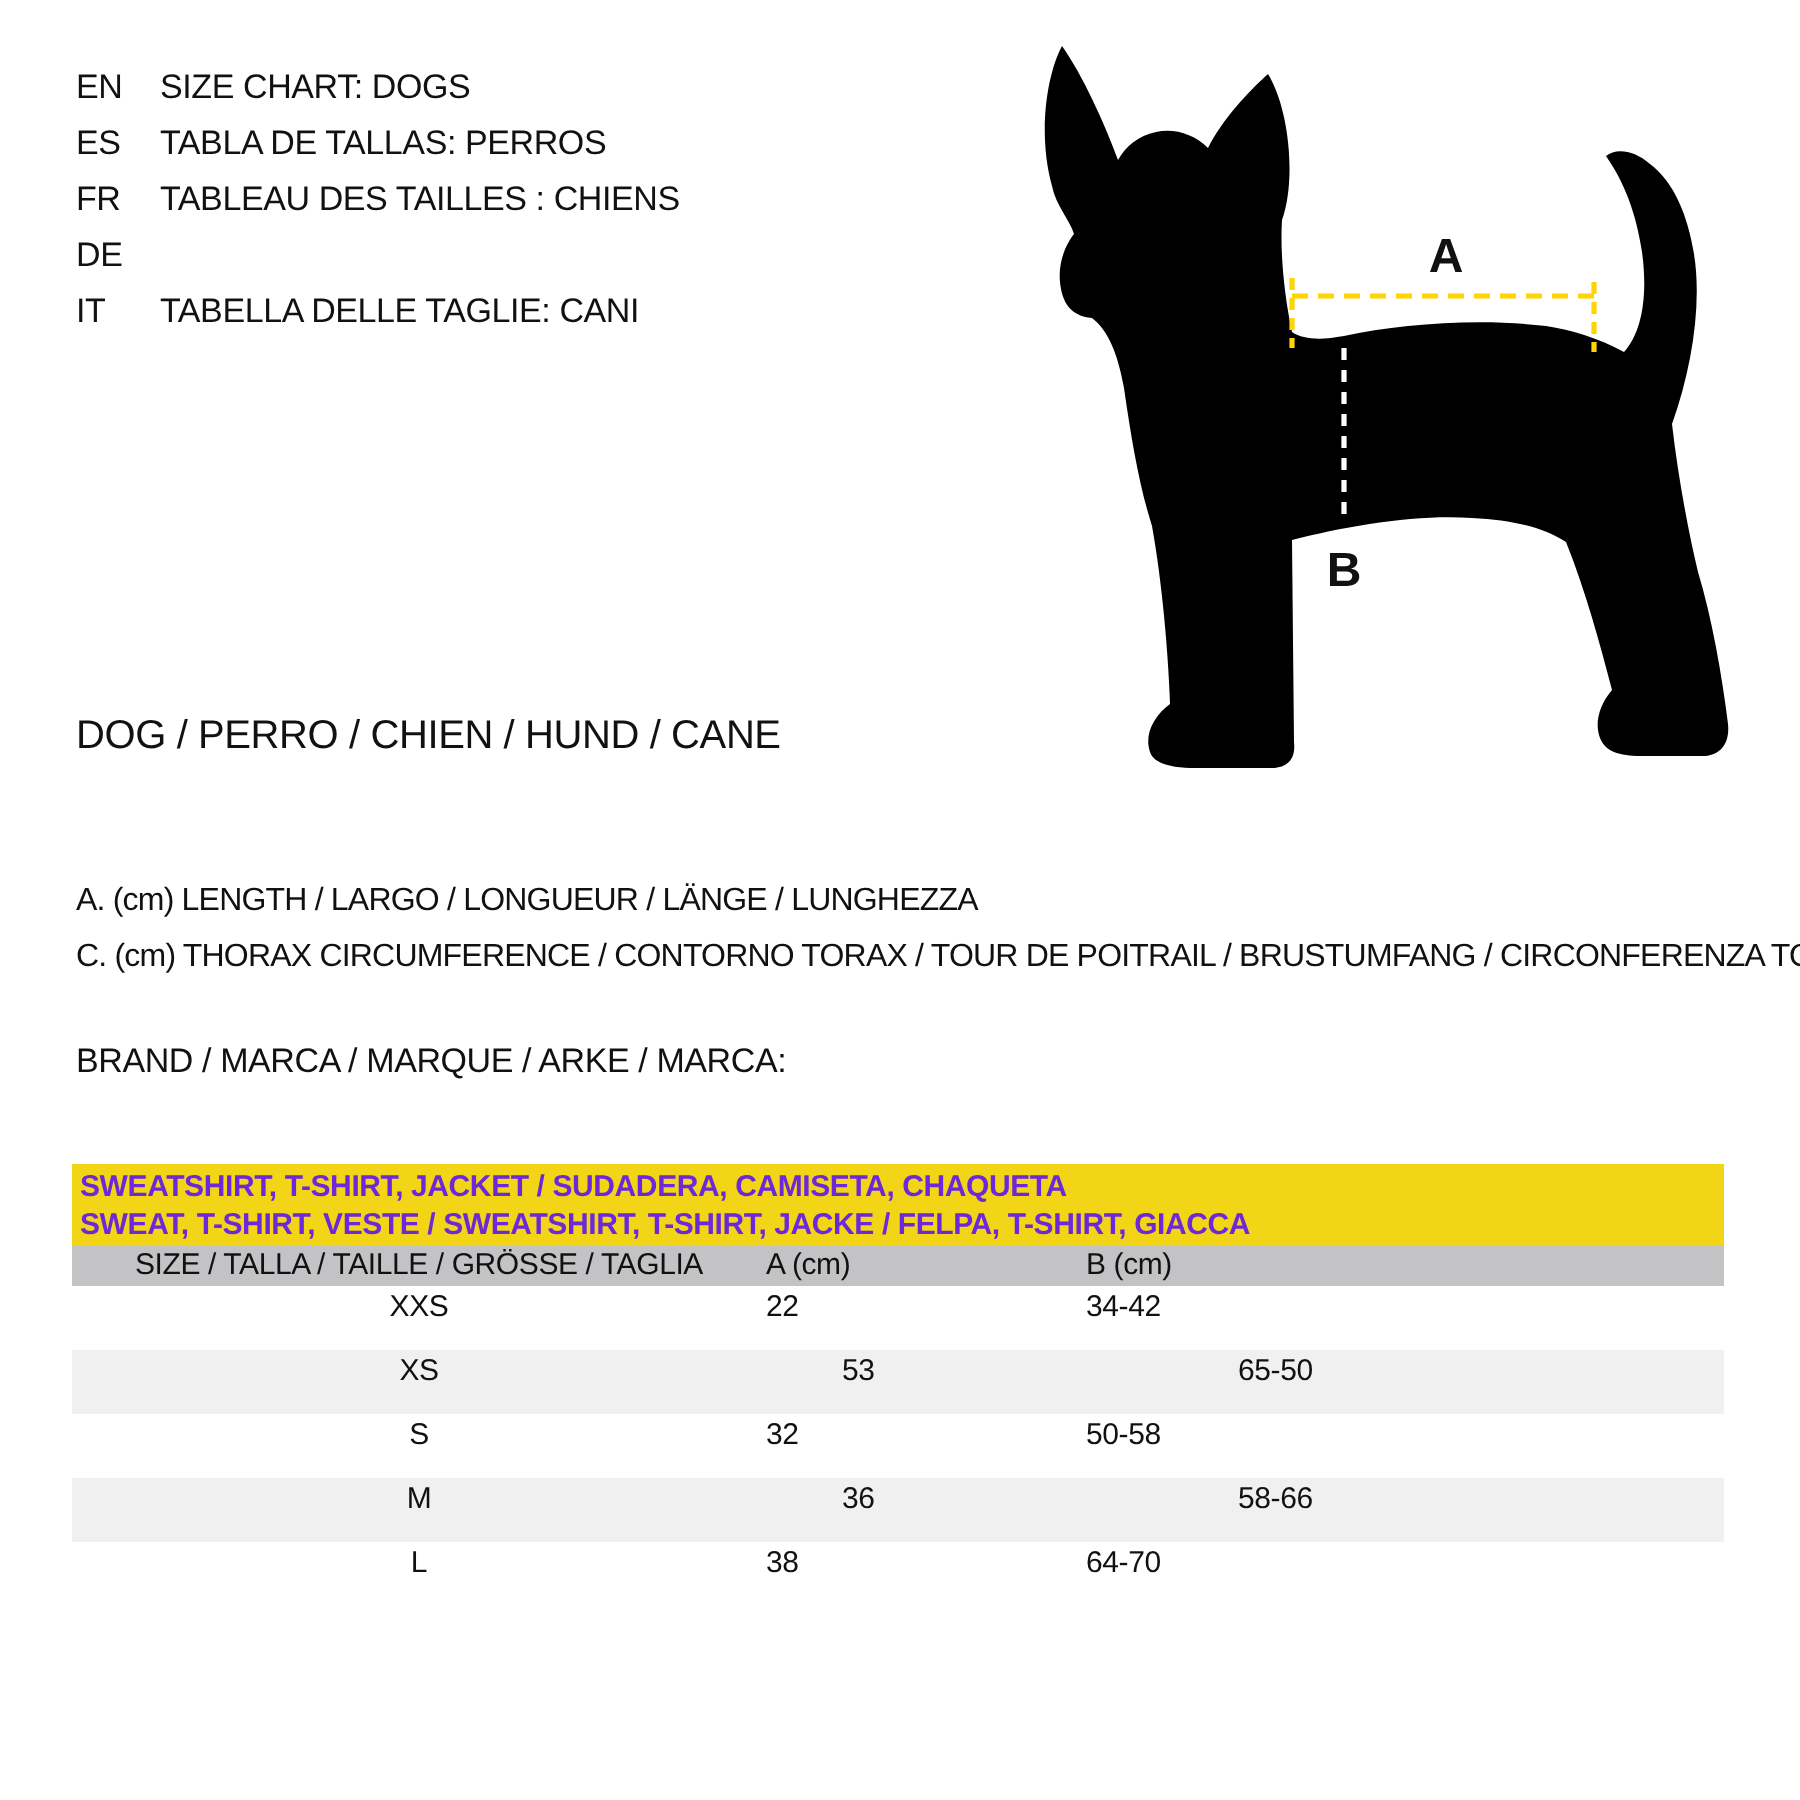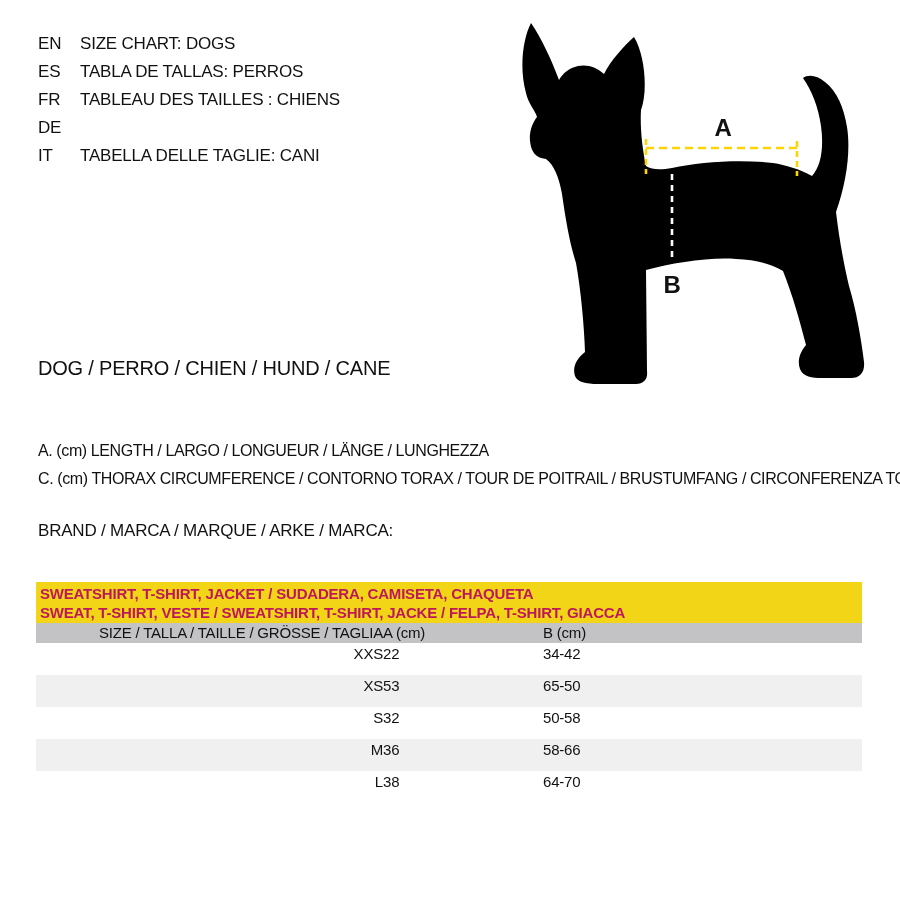--- a/index.html
+++ b/index.html
@@ -23,27 +23,27 @@
 
   
   .dog-label { left:38px; top:360px; font-size:20px; line-height:17px; }
   .measures  { left:38px; top:437px; font-size:16px; line-height:28px; letter-spacing:-0.4px; white-space:nowrap; }
   .brand     { left:38px; top:522px; font-size:17px; line-height:17px; }
 
   
   .size-table { left:36px; top:582px; width:826px; font-size:15px; }
   .ttitle {
     background:#F3D517; height:41px; padding:2px 0 0 4px;
-    font-weight:bold; line-height:19px; font-size:15px; color:#be185d;
+    font-weight:bold; line-height:19px; font-size:15px; color:#6d28d9;
   }
   .grid-row { display:grid; grid-template-columns:347px 160px 122px 1fr; }
   .thead { background:#C3C3C5; height:20px; line-height:20px; }
   .trow  { height:32px; line-height:22px; }
-  .trow.alt { background:#F0F0F1; }
-  .cell-left   { padding-left:0; text-align:right; }
+  .trow.alt { background:#F0F0F1;gap:38px; }
+  .cell-left   { padding-left:0; text-align:center; }
   .cell-center { text-align:left; }
 </style>
 </head>
 <body>
 
 <div class="abs langs">
   <div class="lang-row">
     <span class="lang-code">EN</span>
     <span>SIZE CHART: DOGS</span>
   </div>

